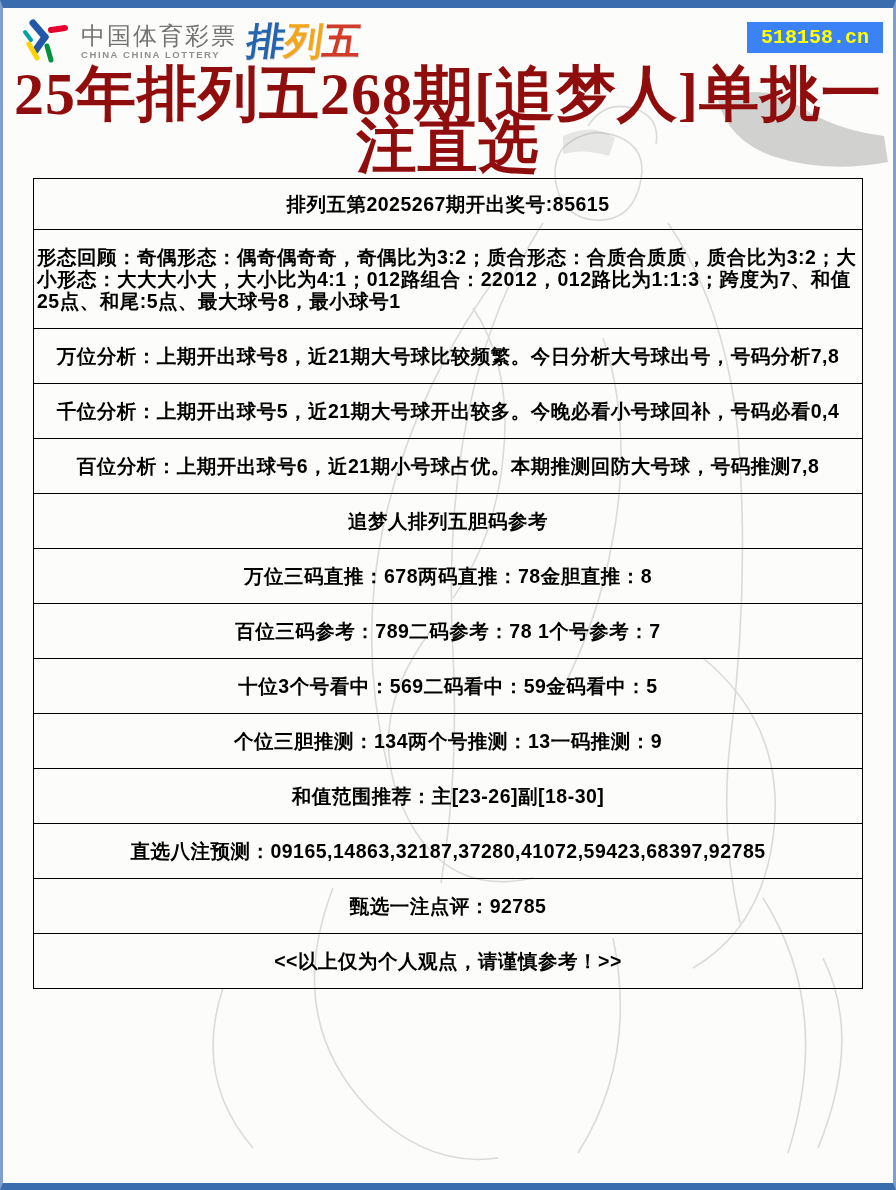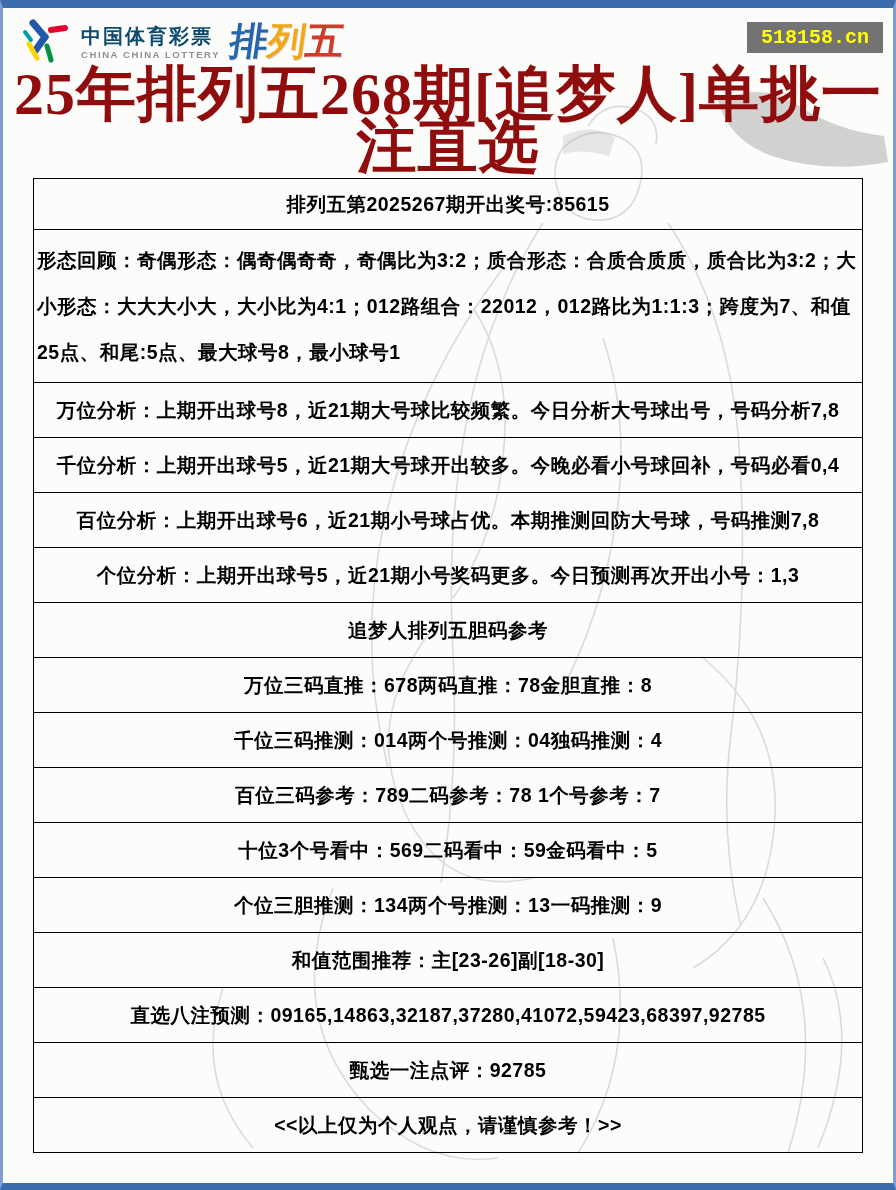--- a/index.html
+++ b/index.html
@@ -19,30 +19,30 @@
     position: absolute; top: 0; left: 0; z-index: 0;
     pointer-events: none;
   }
   .page { position: relative; z-index: 1; }
 
   
   .header { position: relative; height: 58px; }
   .logo { position: absolute; left: 18px; top: 10px; display: flex; align-items: center; }
   .logo-icon { width: 52px; height: 46px; margin-right: 8px; }
   .logo-cntext { display: flex; flex-direction: column; justify-content: center; }
-  .logo-cn { font-size: 20px; color: #0c4a6e; font-weight: bold; letter-spacing: 2px; line-height: 26px; }
+  .logo-cn { font-size: 24px; color: #737373; font-weight: normal; letter-spacing: 2px; line-height: 26px; }
   .logo-en { font-size: 9.5px; color: #8f8f8f; font-weight: bold; letter-spacing: 1.6px; line-height: 11px; }
   .brand { display: flex; margin-left: 10px; transform: skewX(-8deg); font-weight: 900; font-size: 38px; line-height: 46px; }
   .brand span { text-shadow: 1px 1px 0 rgba(0,0,0,0.15); }
   .brand .c0 { color: #2565ae; }
   .brand .c1 { color: #f2a71b; }
   .brand .c2 { color: #d23a2a; }
   .site-badge {
     position: absolute; right: 10px; top: 14px;
-    background: #737373; color: #ffff00;
+    background: #3b82f6; color: #ffff00;
     font-size: 20px; font-weight: bold;
     padding: 4px 14px;
     font-family: "Liberation Mono", monospace;
   }
 
   
   .main-title {
     margin: 2px 0 6px 0;
     text-align: center;
     font-family: "Liberation Serif", serif;
@@ -68,22 +68,22 @@
     color: #000;
     padding: 8px 4px;
     box-sizing: border-box;
     background: transparent;
     letter-spacing: 0.5px;
   }
   .row.first { margin-top: 0; min-height: 52px; }
   .row.left {
     justify-content: flex-start;
     text-align: left;
-    line-height: 46px;
-    padding: 7px 3px;
+    line-height: 22px;
+    padding: 16px 3px;
   }
 </style>
 </head>
 <body>
 
 <svg class="bg-art" width="896" height="1190" viewBox="0 0 896 1190">
   <g fill="none" stroke="#bfbfbf" stroke-width="1.6" opacity="0.55">
     <path d="M560,140 q28,-26 62,-8 q24,14 14,48 q-10,34 -44,32 q-30,-2 -38,-32 q-6,-24 6,-40"></path>
     <path d="M585,118 q18,-28 50,-16 q22,9 18,34"></path>
     <path d="M540,215 q-45,70 -68,160 q-30,120 -22,270 q6,120 -12,230"></path>
@@ -133,24 +133,22 @@
   </div>
 
   <h1 class="main-title">25年排列五268期[追梦人]单挑一注直选</h1>
 
   <div class="rows">
     <div class="row first">排列五第2025267期开出奖号:85615</div>
     <div class="row left">形态回顾：奇偶形态：偶奇偶奇奇，奇偶比为3:2；质合形态：合质合质质，质合比为3:2；大小形态：大大大小大，大小比为4:1；012路组合：22012，012路比为1:1:3；跨度为7、和值25点、和尾:5点、最大球号8，最小球号1</div>
     <div class="row">万位分析：上期开出球号8，近21期大号球比较频繁。今日分析大号球出号，号码分析7,8</div>
     <div class="row">千位分析：上期开出球号5，近21期大号球开出较多。今晚必看小号球回补，号码必看0,4</div>
     <div class="row">百位分析：上期开出球号6，近21期小号球占优。本期推测回防大号球，号码推测7,8</div>
-    <div class="row">个位分析：上期开出球号5，近21期小号奖码更多。今日预测再次开出小号：1,3</div>
     <div class="row">追梦人排列五胆码参考</div>
     <div class="row">万位三码直推：678两码直推：78金胆直推：8</div>
-    <div class="row">千位三码推测：014两个号推测：04独码推测：4</div>
     <div class="row">百位三码参考：789二码参考：78 1个号参考：7</div>
     <div class="row">十位3个号看中：569二码看中：59金码看中：5</div>
     <div class="row">个位三胆推测：134两个号推测：13一码推测：9</div>
     <div class="row">和值范围推荐：主[23-26]副[18-30]</div>
     <div class="row">直选八注预测：09165,14863,32187,37280,41072,59423,68397,92785</div>
     <div class="row">甄选一注点评：92785</div>
     <div class="row">&lt;&lt;以上仅为个人观点，请谨慎参考！&gt;&gt;</div>
   </div>
 
 </div>

